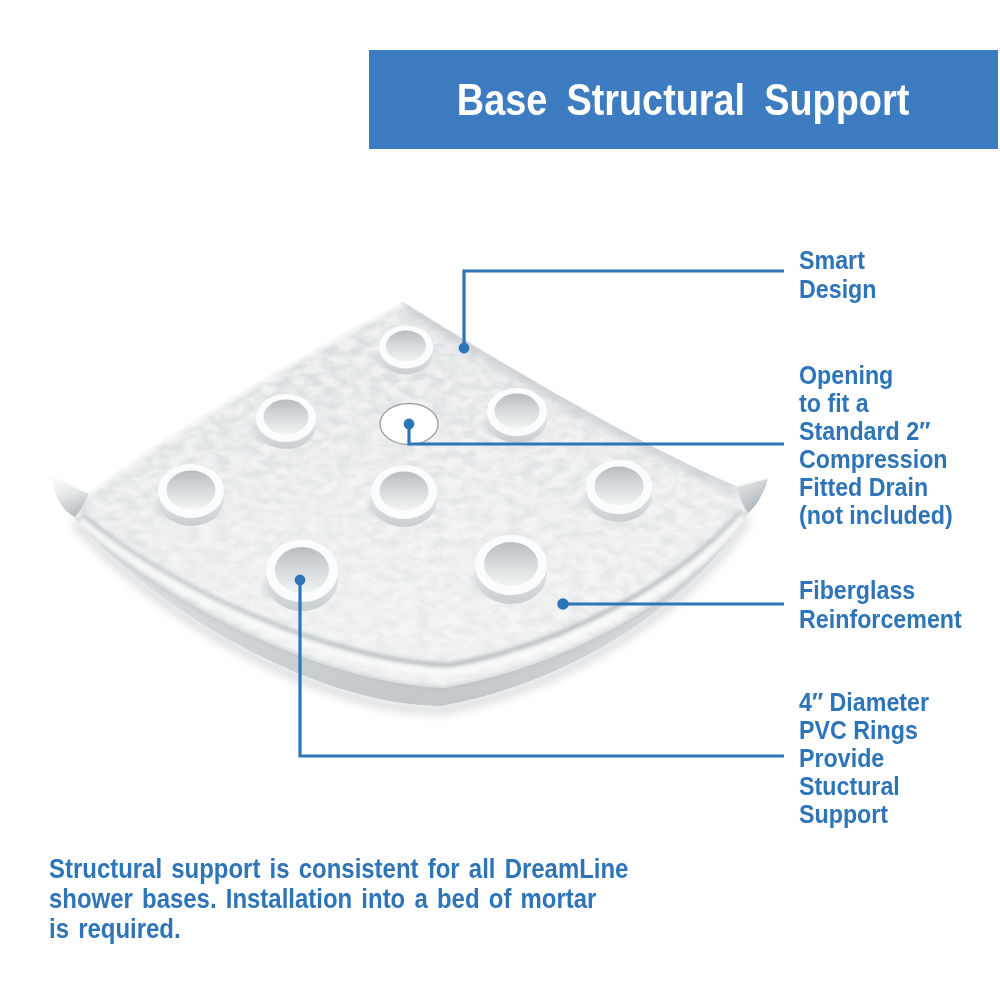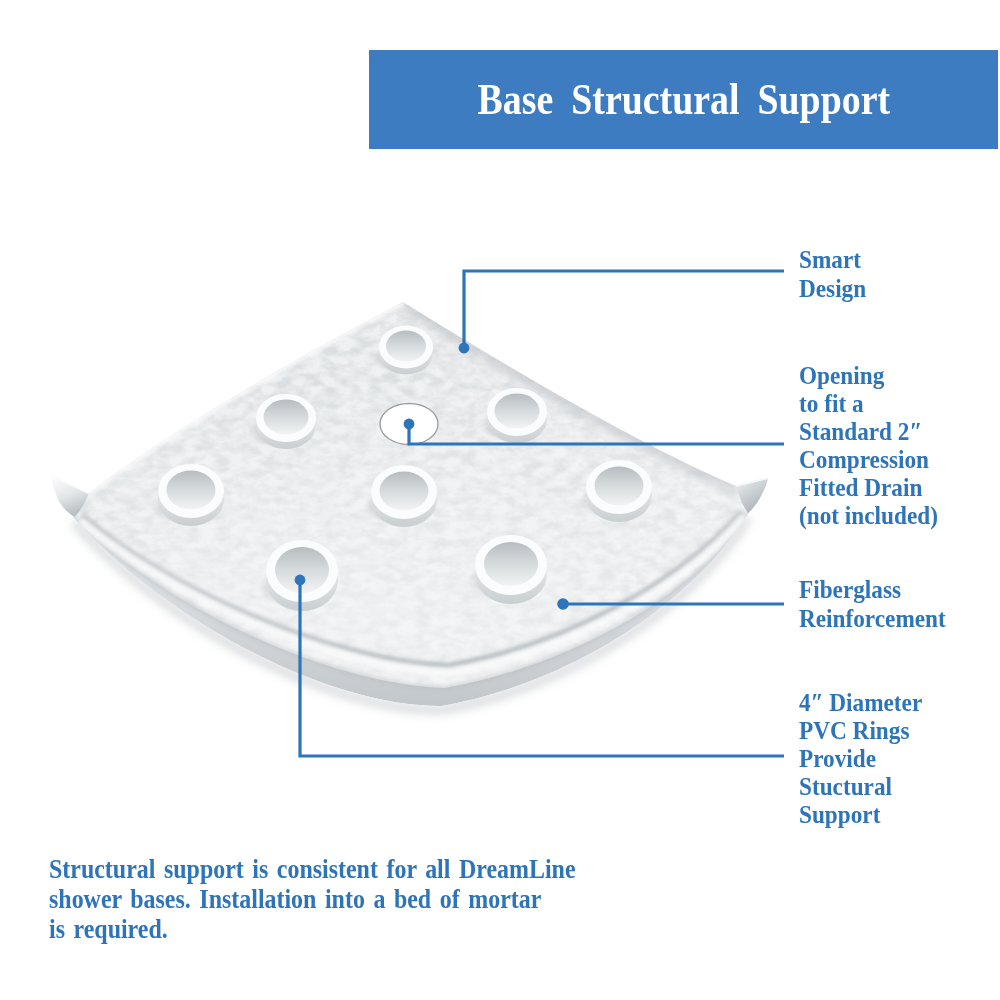--- a/index.html
+++ b/index.html
@@ -3,21 +3,21 @@
 <meta charset="utf-8">
 <style>
   :root{
     --accent:#2e74b9;
     --banner-bg:#3d7cc0;
     --banner-text:#ffffff;
   }
   html,body{margin:0;padding:0;background:#ffffff;}
   .stage{
     position:relative;width:1000px;height:1000px;background:#ffffff;overflow:hidden;
-    font-family:Liberation Serif, serif;
+    font-family:Liberation Sans, sans-serif;
   }
   .banner{
     position:absolute;left:369px;top:50px;width:629px;height:99px;
     background:var(--banner-bg);
     display:flex;align-items:center;justify-content:center;
   }
   .banner-title{
     color:var(--banner-text);
     font-weight:bold;font-size:44px;letter-spacing:0px;word-spacing:10px;
     white-space:nowrap;transform:scaleX(0.86);transform-origin:center;

